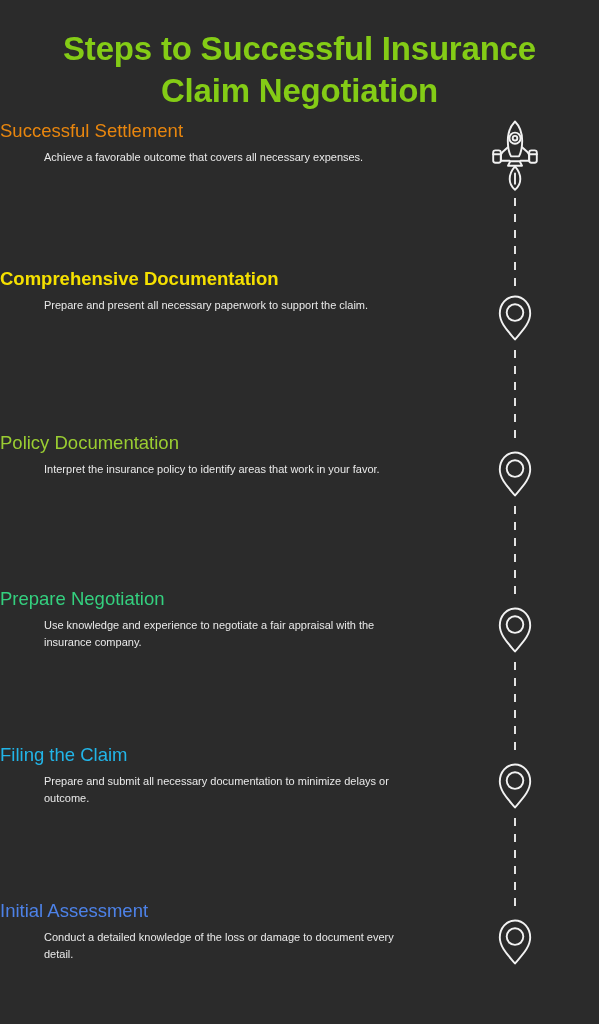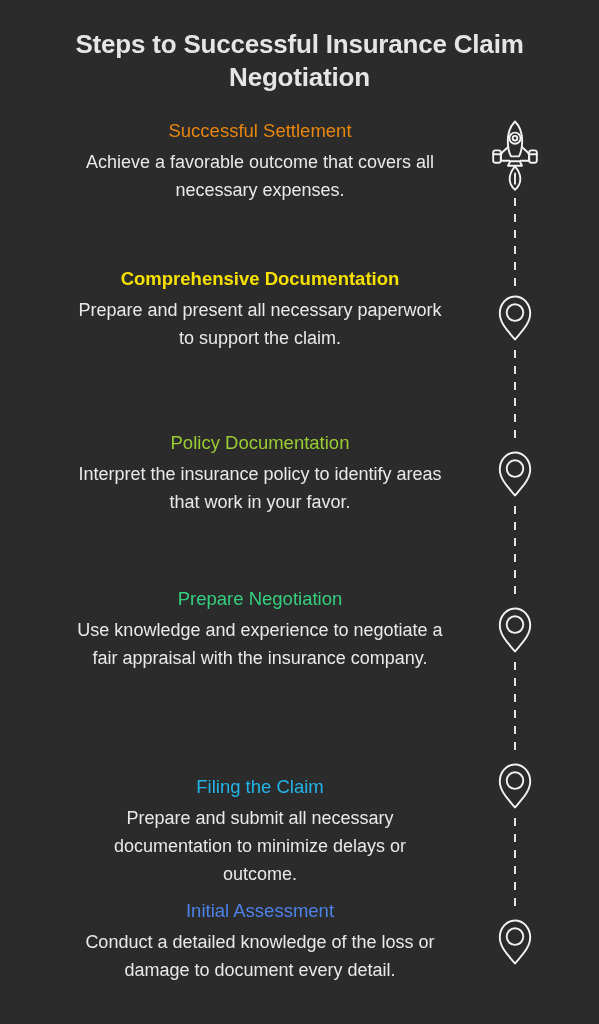--- a/index.html
+++ b/index.html
@@ -23,53 +23,52 @@
 
   
   .title-wrap {
     position: absolute;
     left: 28px;
     top: 28px;
     width: 543px;
     text-align: center;
   }
   .title {
-    font-size: 26px;
+    font-size: 33px;
     font-weight: bold;
-    color: #e5e5e5;
+    color: #84cc16;
     line-height: 1.28;
     letter-spacing: -0.2px;
     margin: 0;
   }
 
   
   .steps {
     position: absolute;
     left: 0px;
     top: 112px;
     width: 456px;
   }
   .step {
     position: absolute;
     left: 0;
     width: 456px;
-    text-align: center;
-    padding-left: 32px;
+    text-align: left;
   }
   .step-heading {
     font-size: 18.5px;
     line-height: 1.2;
     margin: 0 0 7px 0;
     white-space: nowrap;
   }
   .step-heading.bold {
     font-weight: bold;
   }
   .step-desc {
-    font-size: 18px;
+    font-size: 11px;
     color: #e9e9e9;
     line-height: 1.55;
     margin: 0 auto;
     width: 368px;
   }
 
   
   .timeline {
     position: absolute;
     left: 470px;
@@ -124,21 +123,21 @@
     <div class="step" style="top:320px;">
       <div class="step-heading" style="color: rgb(154, 205, 50);">Policy Documentation</div>
       <div class="step-desc">Interpret the insurance policy to identify areas that work in your favor.</div>
     </div>
 
     <div class="step" style="top:476px;">
       <div class="step-heading" style="color: rgb(52, 208, 127);">Prepare Negotiation</div>
       <div class="step-desc">Use knowledge and experience to negotiate a fair appraisal with the insurance company.</div>
     </div>
 
-    <div class="step" style="top:632px;margin-top:32px;">
+    <div class="step" style="top:632px;">
       <div class="step-heading" style="color: rgb(34, 181, 232);">Filing the Claim</div>
       <div class="step-desc">Prepare and submit all necessary documentation to minimize delays or outcome.</div>
     </div>
 
     <div class="step" style="top:788px;">
       <div class="step-heading" style="color: rgb(77, 130, 232);">Initial Assessment</div>
       <div class="step-desc">Conduct a detailed knowledge of the loss or damage to document every detail.</div>
     </div>
 
   </div>

